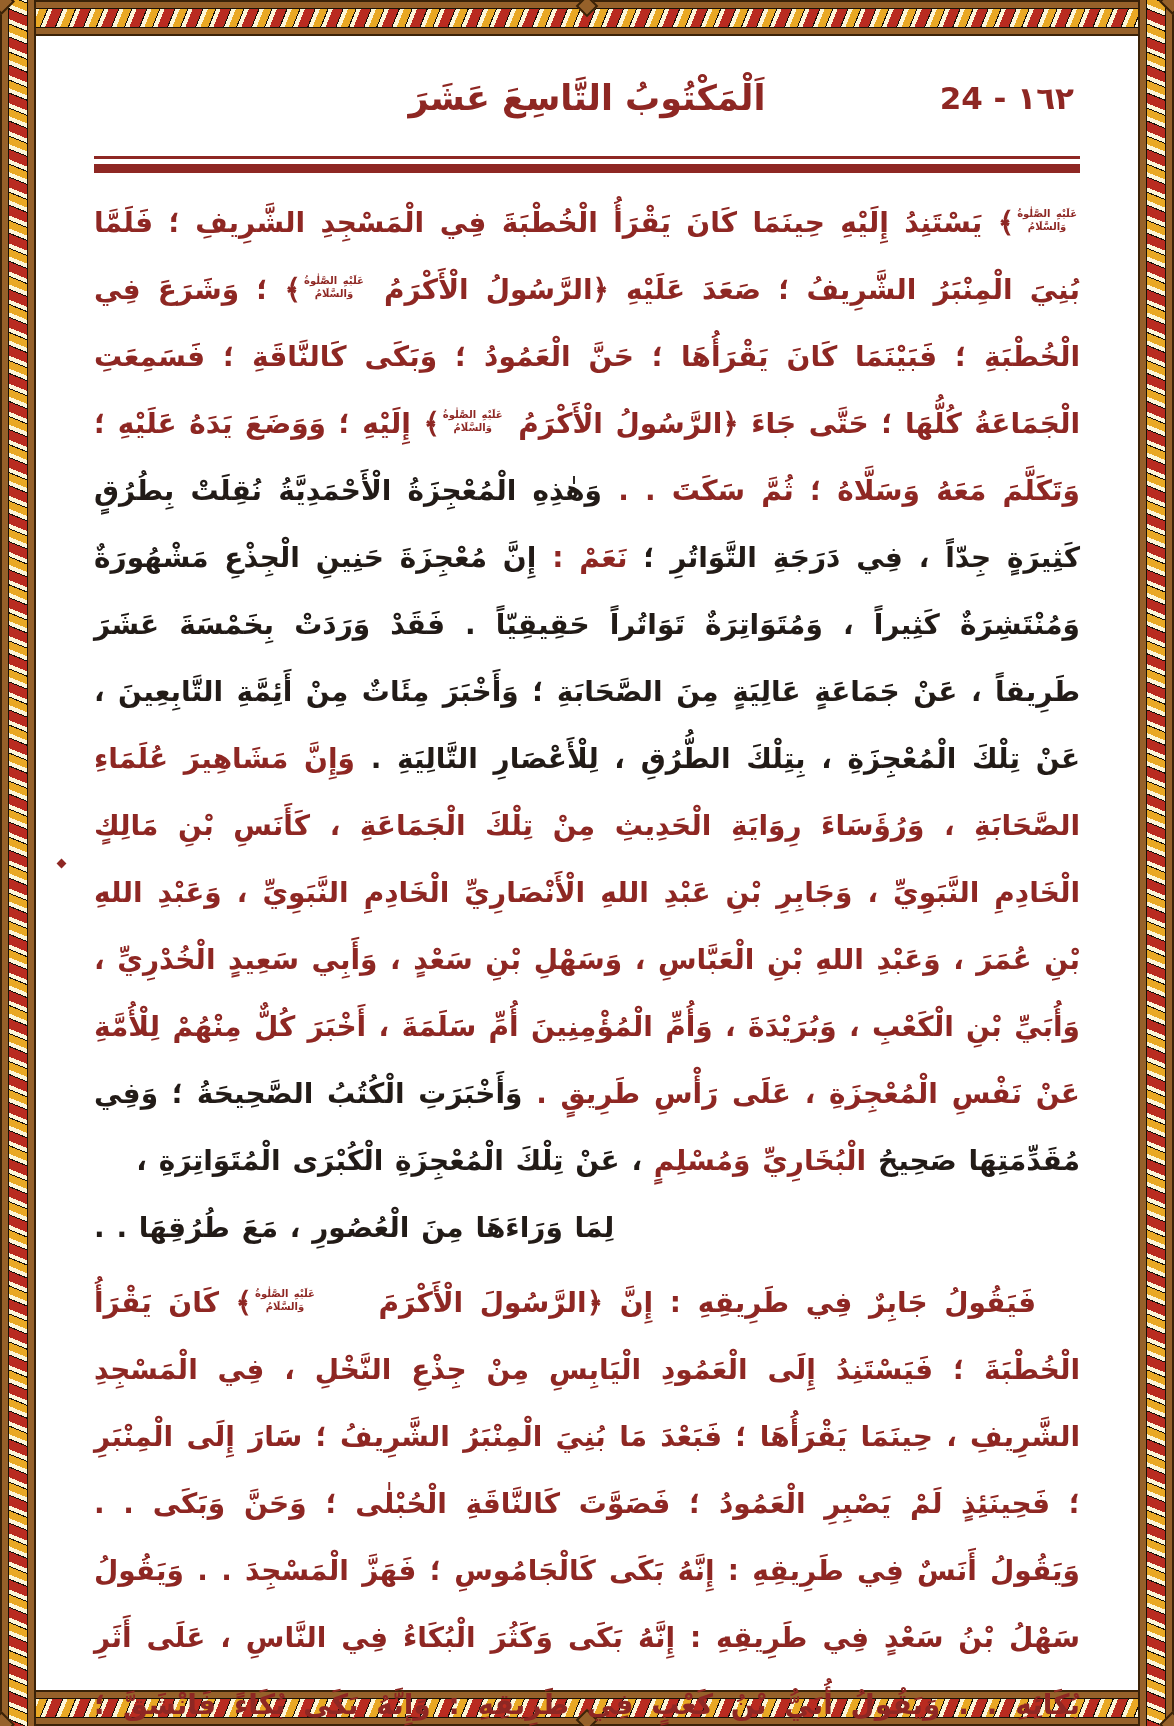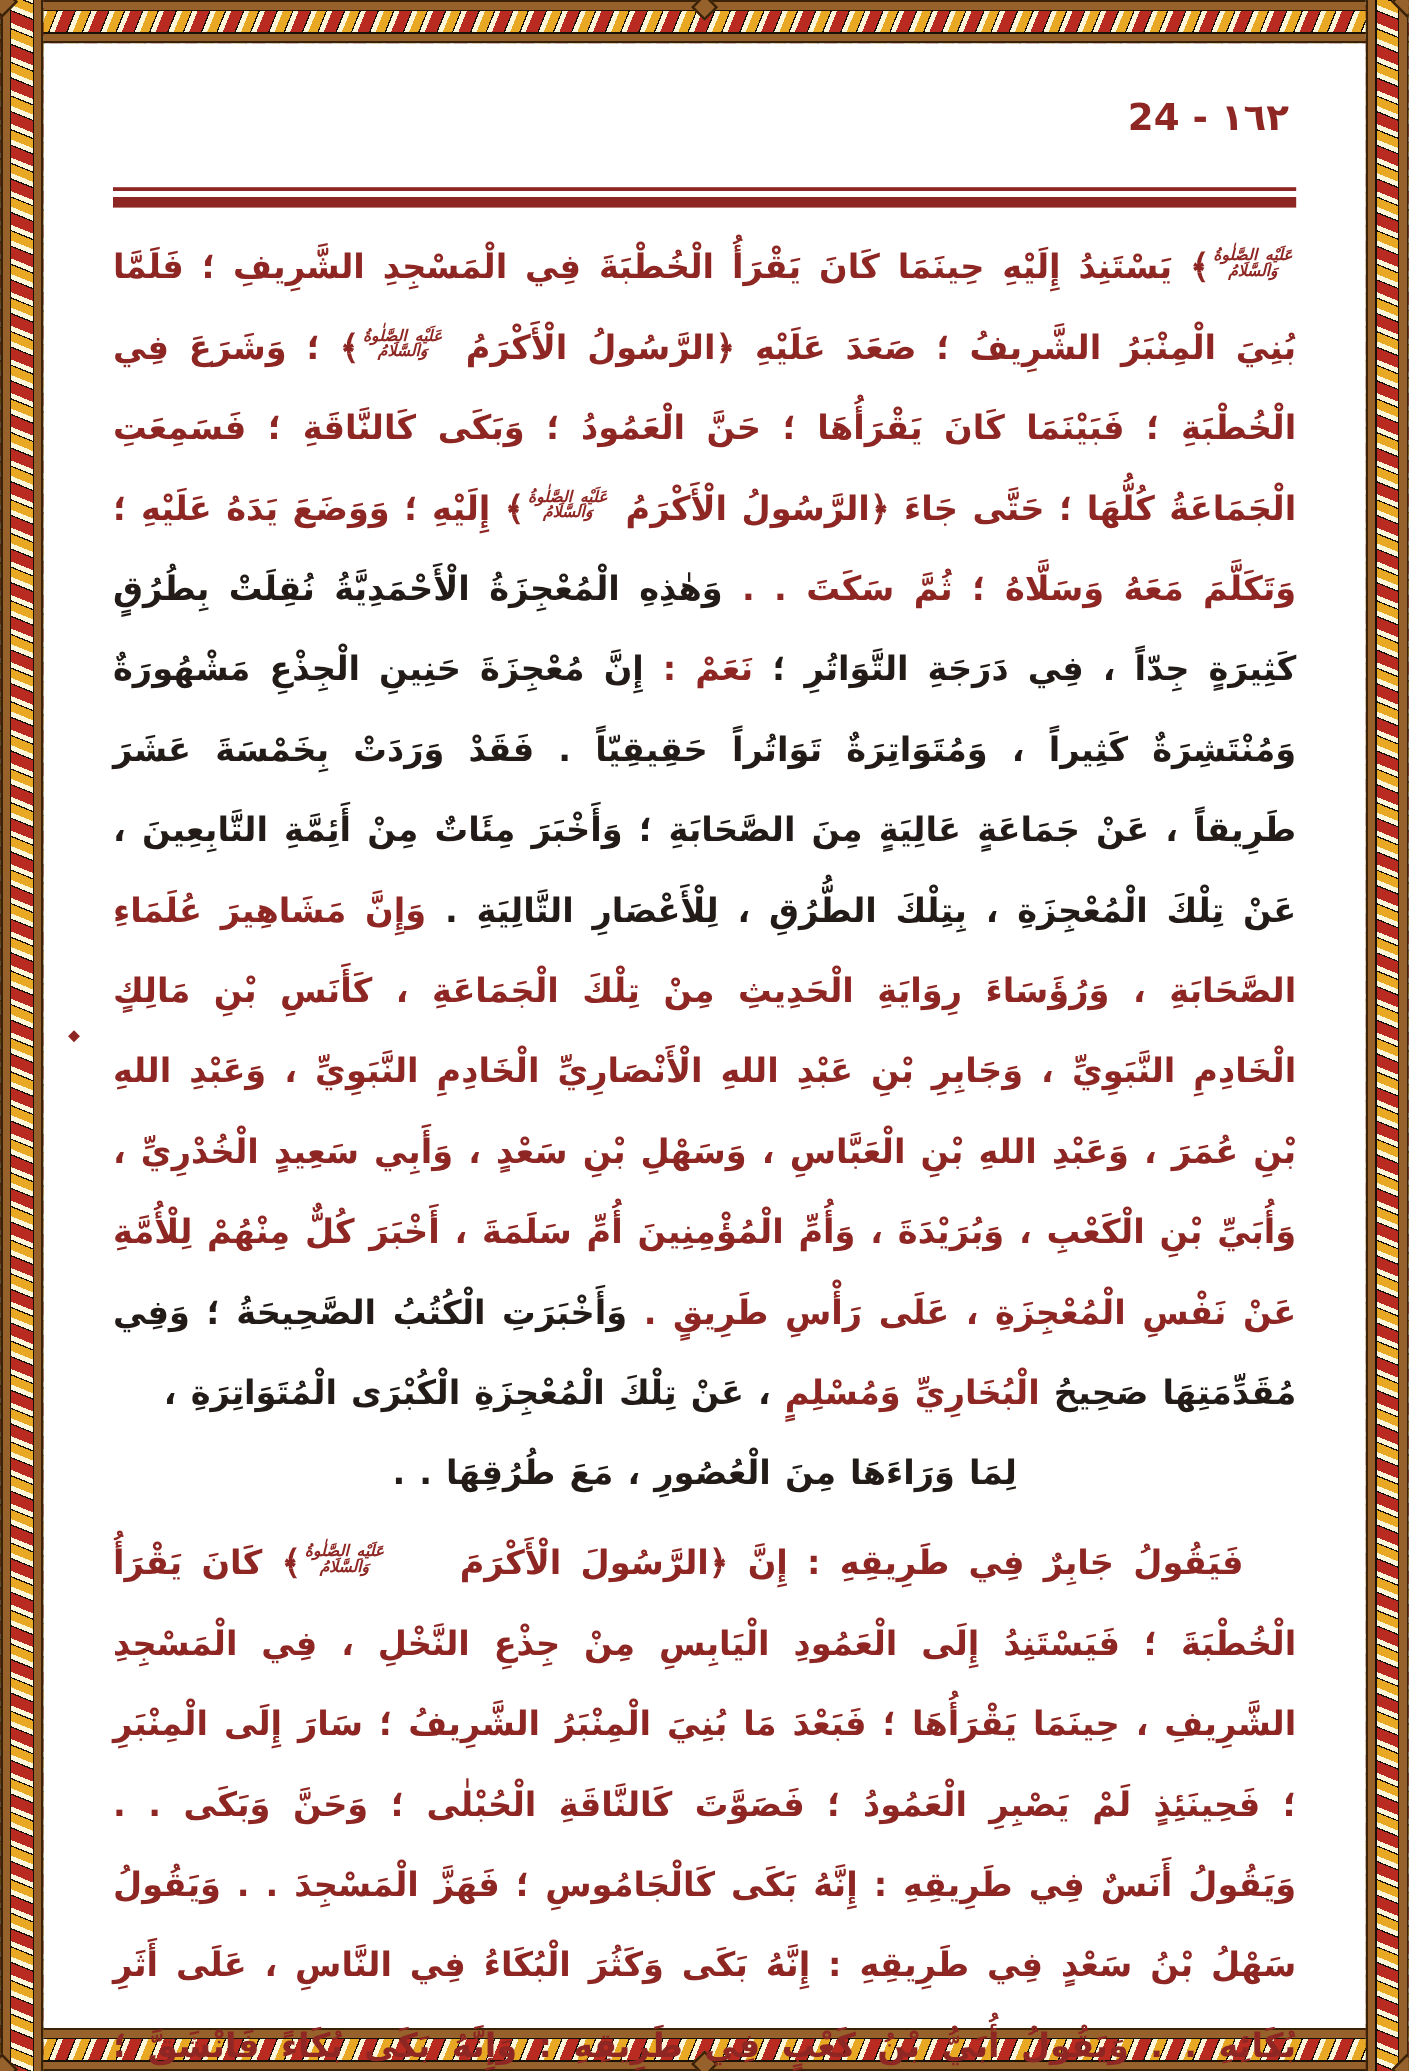--- a/index.html
+++ b/index.html
@@ -81,33 +81,32 @@
   .body-text{margin-top:16px;}
   .para{
     margin:0;
     font-size:28px;font-weight:bold;
     line-height:67px;
     text-align:justify;
     text-justify:inter-word;
     word-spacing:2px;
     color:var(--ink);
   }
-  .para.center-line{text-align:center;}
+  .para.center-line{text-align:left;}
   .para.indented{text-indent:44px;margin-top:8px;}
   .seg-red{color:var(--red);}
   .seg-black{color:var(--ink);}
   .pbuh{
     display:inline-flex;flex-direction:column;
     vertical-align:middle;
     text-align:center;
-    font-size:13px;line-height:13px;
+    font-size:10px;line-height:13px;
     font-weight:bold;
     margin:0 3px;
     transform:translateY(-4px);
-    font-style:italic;
   }
 </style>
 </head>
 <body>
 
 <div class="page">
 
   <div class="strip h top"></div>
   <div class="strip h bottom"></div>
   <div class="strip v left"></div>
@@ -117,20 +116,21 @@
   <div class="corner c-bl"></div>
   <div class="corner c-br"></div>
   <div class="finial f-top"></div>
   <div class="finial f-bottom"></div>
   <div class="margin-mark"></div>
 
   <div class="content">
 
     <div class="header">
       <div class="page-number">١٦٢ - 24</div>
+      <div class="page-title">اَلْمَكْتُوبُ التَّاسِعَ عَشَرَ</div>
     </div>
 
     <div class="double-rule"></div>
 
     <div class="body-text">
       <p class="para"><span class="pbuh seg-red">
             <span>عَلَيْهِ الصَّلٰوةُ</span>
             <span>وَالسَّلَامُ</span>
           </span><span class="seg-red">﴾ يَسْتَنِدُ إِلَيْهِ حِينَمَا كَانَ يَقْرَأُ الْخُطْبَةَ فِي الْمَسْجِدِ الشَّرِيفِ ؛ فَلَمَّا بُنِيَ الْمِنْبَرُ الشَّرِيفُ ؛ صَعَدَ عَلَيْهِ ﴿الرَّسُولُ الْأَكْرَمُ </span><span class="pbuh seg-red">
             <span>عَلَيْهِ الصَّلٰوةُ</span>

